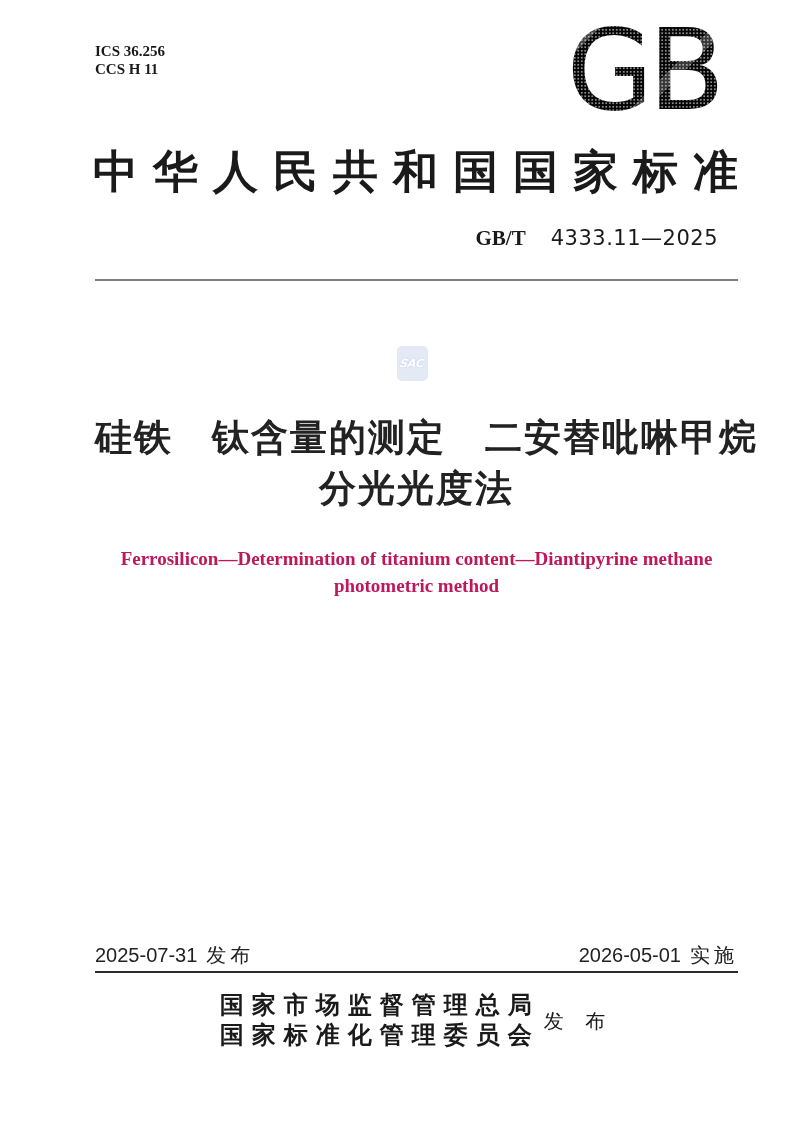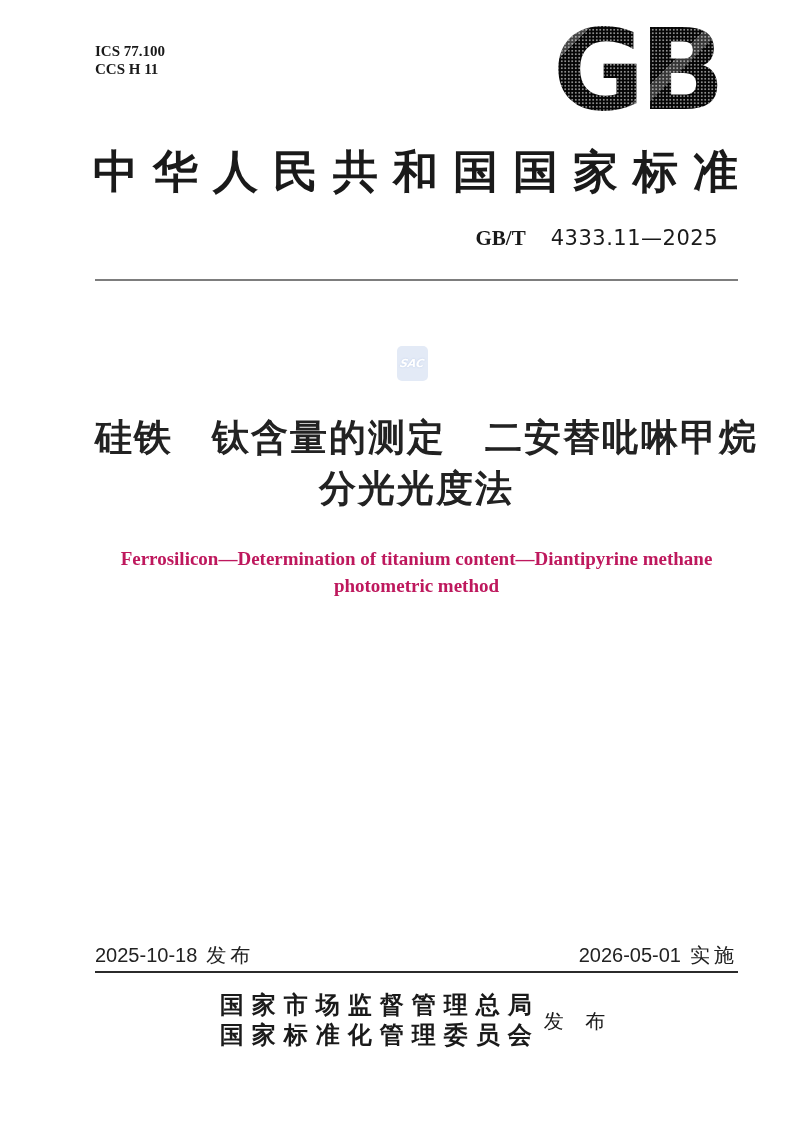--- a/index.html
+++ b/index.html
@@ -13,21 +13,21 @@
   
   .ics-block {
     position:absolute; left:95px; top:42px;
     font-size:15px; font-weight:bold; line-height:18px;
     font-family:"Liberation Serif", serif;
   }
 
   
   .gb-logo {
     position:absolute; top:14px; right:74px;
-    font-family:"DejaVu Sans", sans-serif; font-weight:bold;
+    font-family:"DejaVu Sans", sans-serif; font-weight:normal;
     font-size:112px; line-height:1.0; letter-spacing:-5px;
     background-color:#050505;
     background-image: radial-gradient(rgba(255,255,255,0.55) 0.9px, rgba(255,255,255,0) 0.9px),
                       linear-gradient(135deg, rgba(255,255,255,0.25) 0 18%, rgba(255,255,255,0) 18% 60%, rgba(255,255,255,0.2) 60% 66%, rgba(255,255,255,0) 66%);
     background-size:3.5px 3.5px, 100% 100%;
     -webkit-background-clip:text; background-clip:text;
     color:transparent;margin-left:48px; -webkit-text-fill-color:transparent;
   }
 
   
@@ -98,21 +98,21 @@
     font-family:"Liberation Sans", sans-serif; font-size:20px;
     letter-spacing:8px; white-space:nowrap; padding-top:2px;
   }
 </style>
 </head>
 <body>
 
 <div class="page">
 
   <div class="ics-block">
-    <div>ICS 77.100</div>
+    <div>ICS 36.256</div>
     <div>CCS H 11</div>
   </div>
 
   <div class="gb-logo">GB</div>
 
   <h1 class="national-title">中华人民共和国国家标准</h1>
 
   <div class="standard-code">
     <span class="prefix">GB/T</span><span class="number">4333.11—2025</span>
   </div>
@@ -128,21 +128,21 @@
     <div>分光光度法</div>
   </div>
 
   <div class="en-title">
     <div>Ferrosilicon—Determination of titanium content—Diantipyrine methane</div>
     <div>photometric method</div>
   </div>
 
   <div class="dates-row">
     <div>
-      <span>2025-10-18</span><span class="label">发布</span>
+      <span>2025-07-31</span><span class="label">发布</span>
     </div>
     <div>
       <span>2026-05-01</span><span class="label">实施</span>
     </div>
   </div>
 
   <div class="rule rule-bottom"></div>
 
   <div class="publisher-row">
     <div class="publisher-names">

